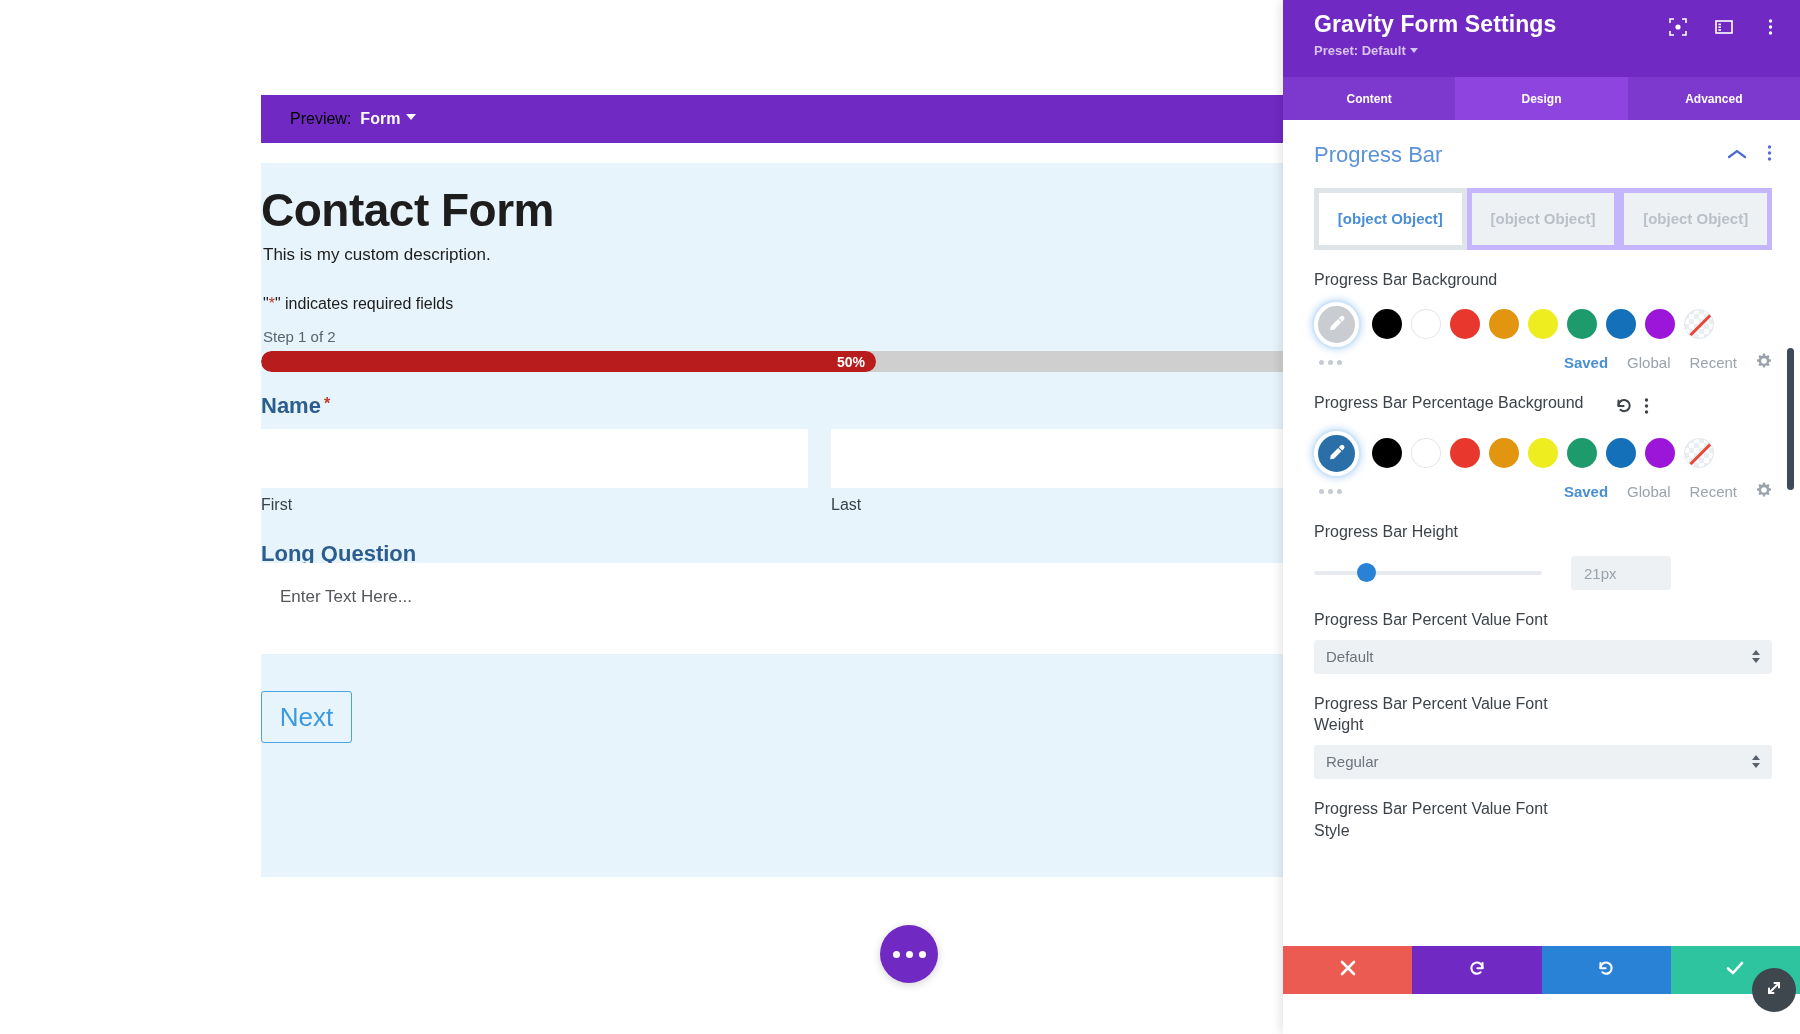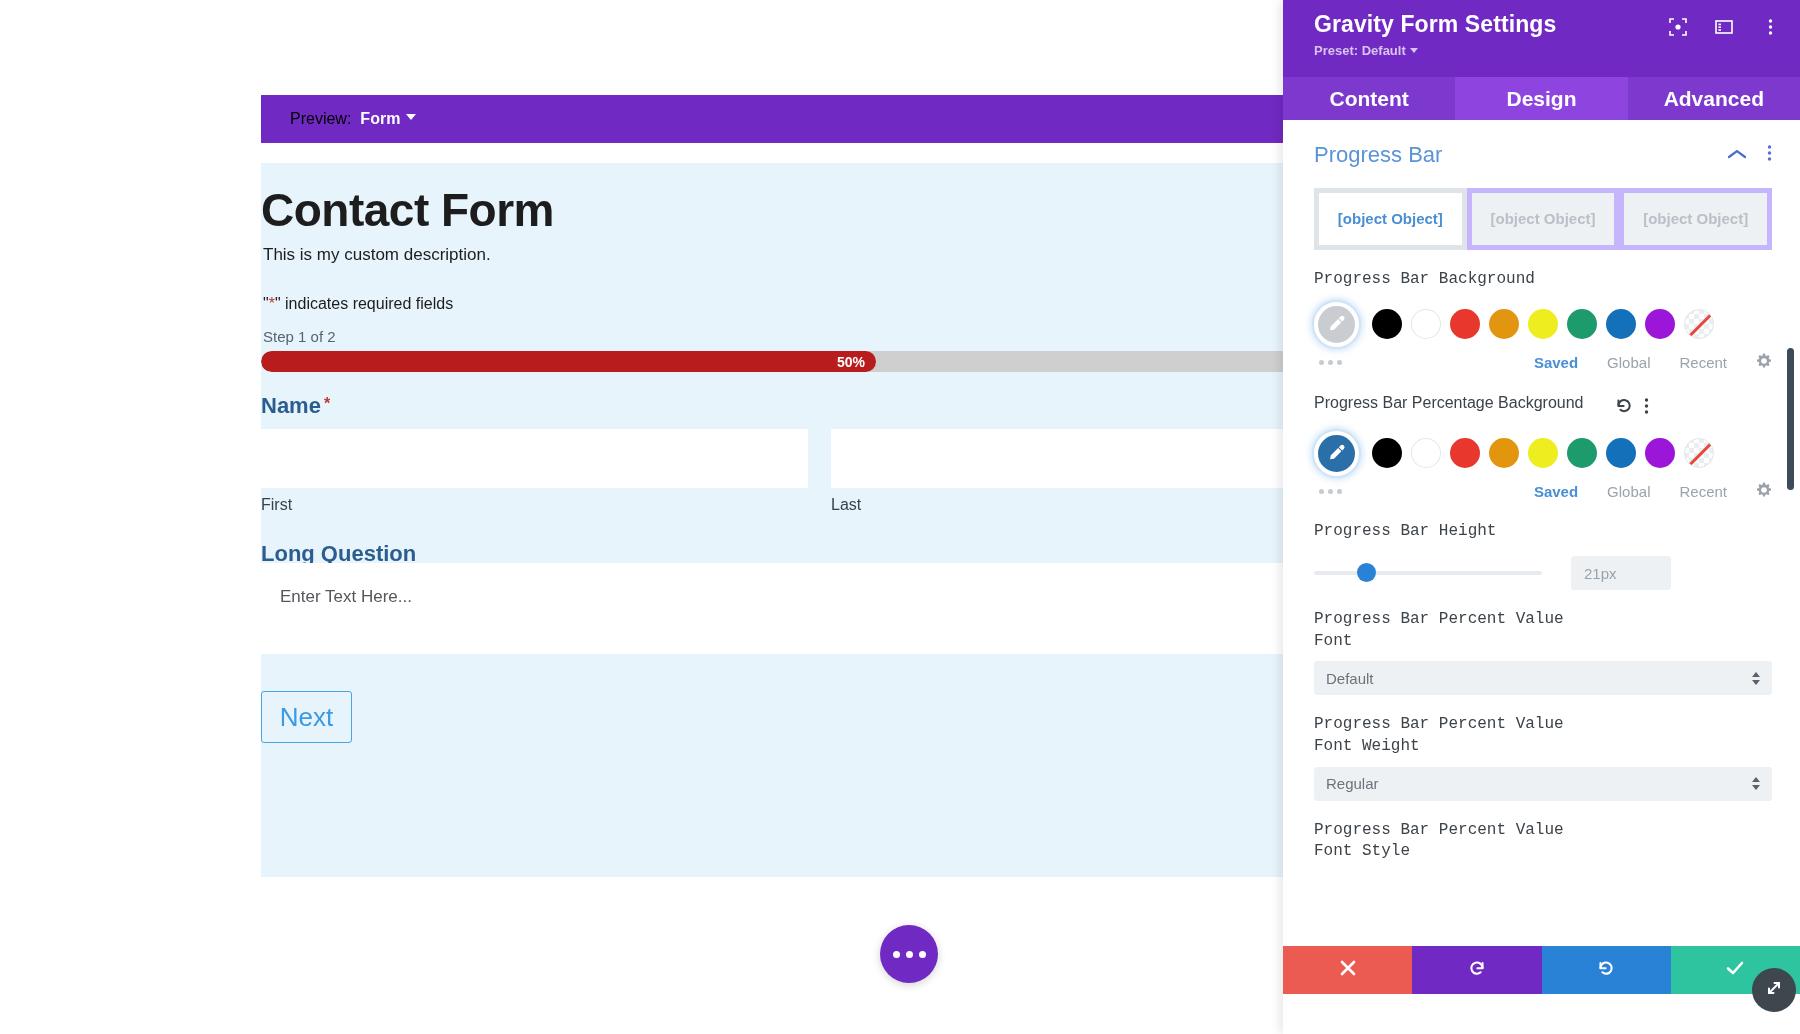--- a/index.html
+++ b/index.html
@@ -68,51 +68,51 @@
 
   .panel-header { position: relative; height: 77px; background: #7029c2; padding: 11px 22px 0 31px; }
   .panel-title { color: #ffffff; font-size: 23px; font-weight: bold; letter-spacing: 0.1px; }
   .panel-preset { color: #d9c4ef; font-size: 13px; font-weight: bold; margin-top: 5px; }
   .panel-preset .mini-caret { display: inline-block; width: 0; height: 0; margin-left: 4px; position: relative; top: -2px;
     border-left: 4px solid transparent; border-right: 4px solid transparent; border-top: 5px solid #d9c4ef; }
   .header-icons { position: absolute; right: 20px; top: 17px; display: flex; align-items: center; gap: 26px; }
   .hicon { width: 20px; height: 20px; display: flex; align-items: center; justify-content: center; cursor: pointer; }
 
   .tabs { display: flex; height: 43px; background: #7d38cd; }
-  .tab { flex: 1; display: flex; align-items: center; justify-content: center; color: #ffffff; font-size: 21px; font-weight: bold; cursor: pointer; }
+  .tab { flex: 1; display: flex; align-items: center; justify-content: center; color: #ffffff; font-size: 12px; font-weight: bold; cursor: pointer; }
   .tab.active { background: #8e45e0; }
 
   .panel-scroll { position: absolute; left: 0; top: 120px; width: 517px; height: 794px; background: #ffffff; overflow: hidden; }
   .sec-header { position: relative; padding: 22px 28px 12px 31px; display: flex; align-items: center; }
   .sec-title { color: #5b93d8; font-size: 22px; flex: 1; }
   .sec-ctl { display: flex; align-items: center; gap: 20px; }
 
   .obj-tabs { display: flex; margin: 8px 28px 0 31px; height: 62px; }
   .obj-tab { flex: 1; display: flex; align-items: center; justify-content: center; text-align: center;
     font-size: 15px; font-weight: bold; line-height: 1.15; color: #b9c0c7; background: #eef1f4;
     border: 5px solid #c4b5fd; cursor: pointer; }
   .obj-tab.active { background: #ffffff; color: #4a8fd4; border-color: #dfe4e8; }
 
-  .ctl-label { padding: 19px 31px 0 31px; font-size: 16px; color: #3c4349; line-height: 1.35; max-width: 330px; font-family: Liberation Mono, monospace; }
+  .ctl-label { padding: 19px 31px 0 31px; font-size: 16px; color: #3c4349; line-height: 1.35; max-width: 330px; }
   .ctl-label-row { display: flex; align-items: flex-start; padding: 19px 36px 0 31px; }
   .ctl-label-row .lbl { flex: 1; font-size: 16px; color: #3c4349; line-height: 1.35; max-width: 300px; }
   .ctl-label-row .acts { display: flex; align-items: center; gap: 10px; padding-top: 4px; }
 
   .swatch-row { display: flex; align-items: center; gap: 9px; padding: 11px 0 0 31px; }
   .sw { width: 30px; height: 30px; border-radius: 50%; cursor: pointer; flex: none; }
   .sw-picker { width: 45px; height: 45px; border-radius: 50%; display: flex; align-items: center; justify-content: center;
     border: 4px solid #ffffff; box-shadow: 0 0 0 2px #cfe4f7, 0 0 7px 3px rgba(120,180,240,0.45); margin-right: 4px; cursor: pointer; }
   .sw-none { background:
       repeating-conic-gradient(#e9eef3 0% 25%, #ffffff 0% 50%) 50% / 10px 10px; position: relative; overflow: hidden; border: 1px solid #e0e6eb; }
   .sw-none::after { content: ""; position: absolute; left: -4px; top: 13px; width: 40px; height: 2.5px; background: #e8483c; transform: rotate(-45deg); }
 
   .saved-row { display: flex; align-items: center; padding: 6px 28px 0 36px; }
   .dots3 { display: flex; gap: 4px; flex: 1; }
   .dots3 i { width: 5px; height: 5px; border-radius: 50%; background: #c4cbd2; display: block; }
-  .saved-links { display: flex; align-items: center; gap: 29px; }
+  .saved-links { display: flex; align-items: center; gap: 19px; }
   .slink { font-size: 15px; color: #9aa3ab; cursor: pointer; }
   .slink.active { color: #4a8fd4; font-weight: bold; }
 
   .slider-row { display: flex; align-items: center; padding: 14px 12px 0 31px; gap: 0; }
   .slider-track { position: relative; width: 228px; height: 4px; background: #e7ebef; border-radius: 2px; }
   .slider-thumb { position: absolute; top: -8px; left: 46px; width: 19px; height: 19px; border-radius: 50%; background: #2a82d6; cursor: pointer; }
   .slider-val { margin-left: 29px; width: 100px; height: 34px; background: #eef1f4; border-radius: 3px;
     display: flex; align-items: center; padding-left: 13px; font-size: 15px; color: #9aa3ab; }
 
   .select-box { margin: 9px 28px 0 31px; height: 34px; background: #eef1f4; border-radius: 3px;

